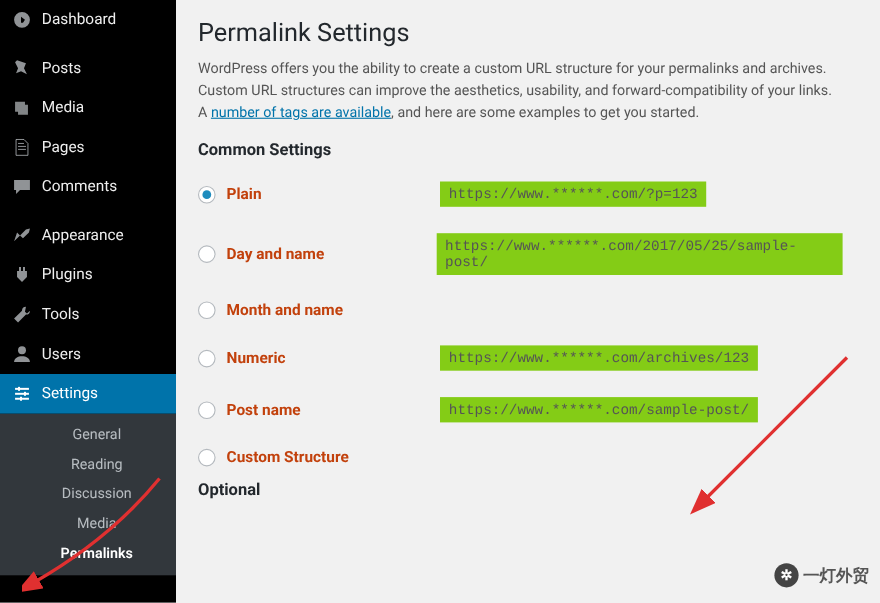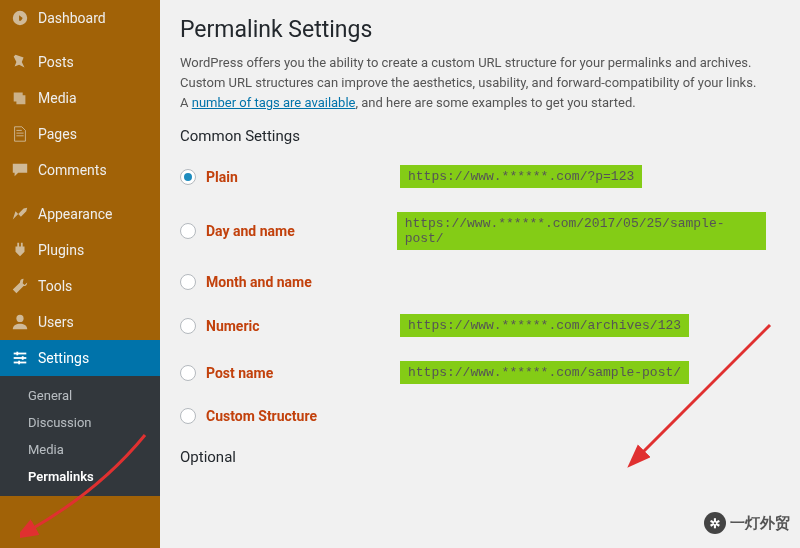--- a/index.html
+++ b/index.html
@@ -1,30 +1,30 @@
 <!DOCTYPE html>
 <html><head>
 <meta charset="utf-8">
 <style>
 * { margin: 0; padding: 0; box-sizing: border-box; }
 body { font-family: -apple-system, BlinkMacSystemFont, "Segoe UI", Roboto, sans-serif; font-size: 13px; color: #444; background: #f1f1f1; width: 800px; height: 548px; overflow: hidden; position: relative; }
-.sidebar { position: absolute; left: 0; top: 0; width: 160px; height: 548px; background: #a16207; color: #eee; }
+.sidebar { position: absolute; left: 0; top: 0; width: 160px; height: 548px; background: #000000; color: #eee; }
 .side-item { display: flex; align-items: center; padding: 8px 10px; color: #eee; font-size: 14px; cursor: pointer; }
 .side-item .icon { width: 20px; height: 20px; margin-right: 8px; display: inline-flex; align-items: center; justify-content: center; font-size: 16px; color: rgba(240,245,250,0.6); }
 .side-item.active { background: #0073aa; color: #fff; position: relative; }
 .side-item.active .icon { color: #fff; }
 .side-item.active::after { content: ""; position: absolute; right: -8px; top: 50%; margin-top: -8px; border: 8px solid transparent; border-right-color: #f1f1f1; }
 .submenu { background: #32373c; padding: 6px 0; }
-.sub-item { padding: 6px 12px 6px 28px; color: rgba(240,245,250,0.7); font-size: 13px; cursor: pointer; }
+.sub-item { padding: 6px 12px 6px 28px; color: rgba(240,245,250,0.7); font-size: 13px; cursor: pointer; text-align: center; }
 .sub-item.current { color: #fff; font-weight: 600; }
 .content { position: absolute; left: 160px; top: 0; right: 0; height: 548px; padding: 12px 34px 20px 20px; overflow: hidden; }
 h1.title { font-size: 23px; font-weight: 400; color: #23282d; margin: 4px 0 10px; }
 p.desc { font-size: 13px; color: #555; line-height: 1.55; margin-bottom: 14px; }
 p.desc a { color: #0073aa; }
-h2.sect { font-size: 15px; font-weight: 400; color: #23282d; margin: 0 0 8px; }
+h2.sect { font-size: 15px; font-weight: 700; color: #23282d; margin: 0 0 8px; }
 .opt-row { display: flex; align-items: center; padding: 12px 0; }
 .opt-left { width: 220px; display: flex; align-items: center; }
 .radio { width: 16px; height: 16px; border: 1px solid #b4b9be; border-radius: 50%; margin-right: 10px; display: inline-flex; align-items: center; justify-content: center; background: #fff; cursor: pointer; }
 .radio.checked::after { content: ""; width: 8px; height: 8px; border-radius: 50%; background: #1e8cbe; }
 .opt-left label { font-size: 14px; font-weight: 700; color: #c2410c; }
 .url { font-family: "Courier New", monospace; font-size: 13px; background: #84cc16; padding: 4px 8px; color: #555; cursor: text; }
 .url-plain { display: flex; align-items: center; }
 .url-plain .url { margin-right: 2px; }
 .custom-input { width: 160px; height: 26px; border: 1px solid #ddd; background: #fff; box-shadow: inset 0 1px 2px rgba(0,0,0,0.07); margin-left: 2px; }
 .arrow { position: absolute; pointer-events: none; }
@@ -124,20 +124,21 @@
           <rect x="6" y="3" width="2" height="4"></rect>
           <rect x="12" y="8" width="2" height="4"></rect>
           <rect x="8" y="13" width="2" height="4"></rect>
         </svg>
     </span>
     <span>Settings</span>
   </div>
 
   <div class="submenu">
     <div class="sub-item"><span>General</span></div>
+    <div class="sub-item"><span>Reading</span></div>
     <div class="sub-item"><span>Discussion</span></div>
     <div class="sub-item"><span>Media</span></div>
     <div class="sub-item current"><span>Permalinks</span></div>
   </div>
 </div>
 
 <div class="content">
   <h1 class="title">Permalink Settings</h1>
   <p class="desc">
     <span>WordPress offers you the ability to create a custom URL structure for your permalinks and archives. Custom URL structures can improve the aesthetics, usability, and forward-compatibility of your links. A </span><a href="#">number of tags are available</a><span>, and here are some examples to get you started.</span>
@@ -184,21 +185,21 @@
     <span class="url">https://www.******.com/sample-post/</span>
   </div>
 
   <div class="opt-row">
     <div class="opt-left">
       <span class="radio"></span>
       <label>Custom Structure</label>
     </div>
   </div>
 
-  <h2 class="sect" style="margin-top:12px;">Optional</h2>
+  <h2 class="sect" style="">Optional</h2>
 </div>
 
 <div class="arrow" style="left:20px; top:430px;">
   <svg width="130" height="120">
       <defs>
         <marker id="ah1" markerWidth="10" markerHeight="10" refX="2" refY="3" orient="auto">
           <path d="M0,0 L0,6 L8,3 z" fill="#e03030"></path>
         </marker>
       </defs>
       <path d="M125 5 Q 80 60 10 100" stroke="#e03030" stroke-width="3" fill="none" marker-end="url(#ah1)"></path>

